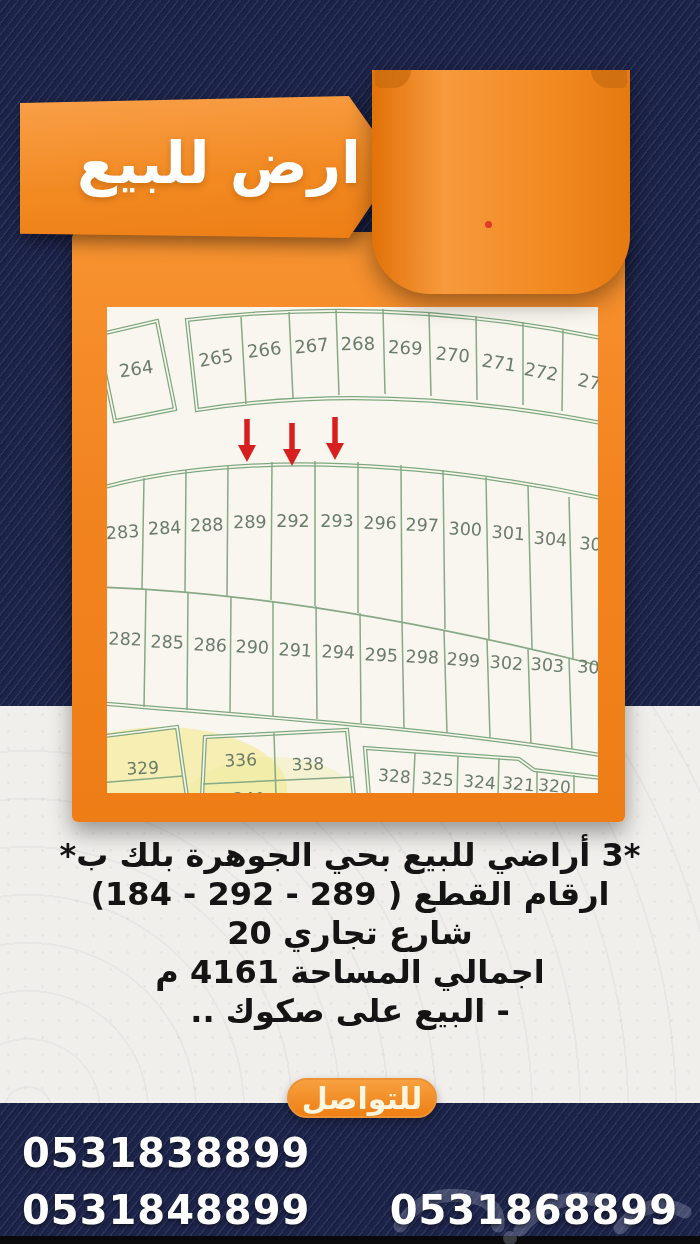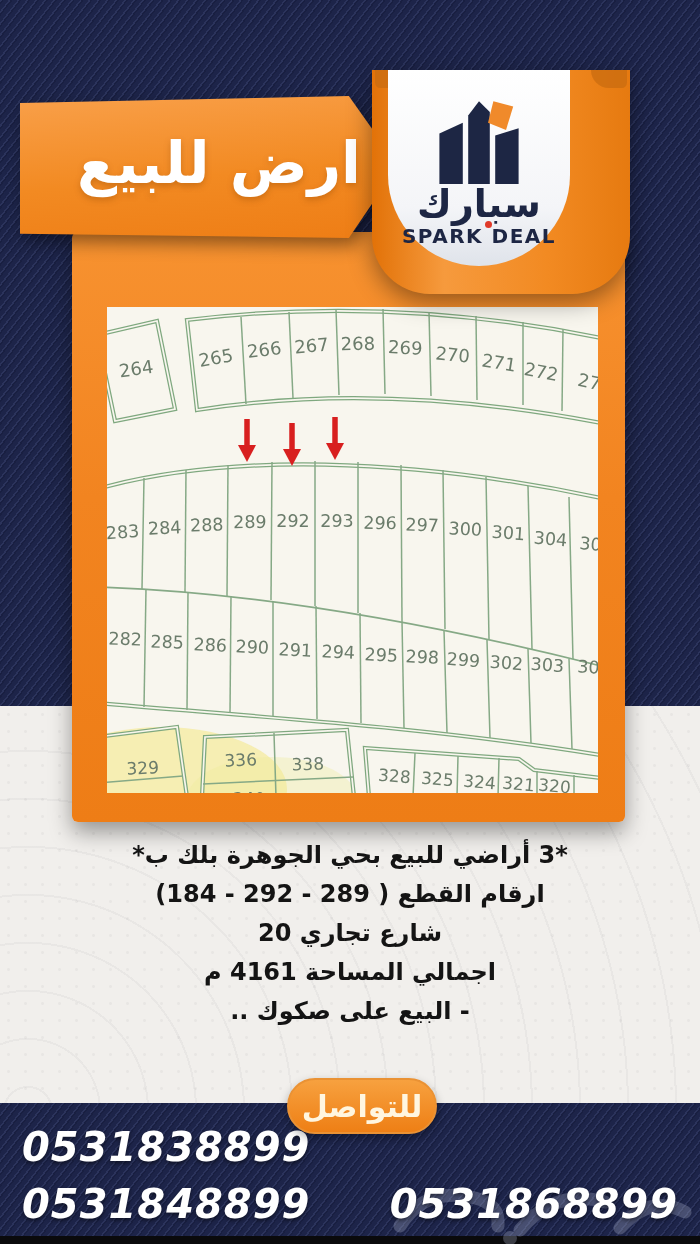--- a/index.html
+++ b/index.html
@@ -48,32 +48,32 @@
   .curl.right{right:3px;border-radius:0 0 6px 20px;}
   .badge{position:absolute;left:16px;top:0;width:182px;height:196px;
     background:linear-gradient(180deg,#ffffff 0%,#f4f5f8 70%,#dfe3ea 100%);
     border-radius:0 0 91px 91px;display:flex;flex-direction:column;align-items:center;}
   .brand-ar{font-size:38px;font-weight:bold;color:#1d2644;line-height:40px;margin-top:0;direction:rtl;}
   .brand-en{font-size:20px;font-weight:bold;color:#1d2644;letter-spacing:1.5px;white-space:nowrap;}
   .red-dot{position:absolute;width:7px;height:7px;border-radius:50%;background:#e03a2a;left:113px;top:151px;}
 
   
   .details{position:absolute;left:0;top:836px;width:700px;text-align:center;z-index:3;}
-  .details .line{font-size:24px;line-height:39px;font-weight:700;color:#141414;direction:rtl;}
-
-  
-  .contact-btn{position:absolute;left:287px;top:1078px;width:150px;height:56px;z-index:4;
+  .details .line{font-size:32px;line-height:39px;font-weight:700;color:#141414;direction:rtl;}
+
+  
+  .contact-btn{position:absolute;left:287px;top:1078px;width:150px;height:40px;z-index:4;
     border-radius:28px;background:linear-gradient(180deg,#f7a13f,#ee7f15);
     border:2px solid #ea9234;box-sizing:border-box;
     display:flex;align-items:center;justify-content:center;
     color:#fff6e0;font-size:30px;font-weight:bold;box-shadow:0 4px 10px rgba(0,0,0,.3);cursor:pointer;}
 
   
   .phones{position:absolute;left:0;top:1124px;width:700px;z-index:3;padding:0 22px;box-sizing:border-box;}
-  .phone-row{display:flex;justify-content:space-between;height:57px;font-style:italic;}
+  .phone-row{display:flex;justify-content:space-between;align-items:center;height:57px;}
   .phone{color:#ffffff;font-size:40px;font-weight:bold;letter-spacing:1px;
     text-shadow:0 2px 4px rgba(0,0,0,.5);white-space:nowrap;}
 
   .watermark{position:absolute;left:380px;top:1168px;z-index:3;opacity:.28;}
 
   
   .num{font-family:"DejaVu Sans",sans-serif;fill:#6b7c6b;text-anchor:middle;}
 </style>
 </head>
 <body>
@@ -218,30 +218,20 @@
   <div class="banner-wrap">
     <div class="banner">
       <div class="banner-title">ارض للبيع</div>
     </div>
   </div>
 
   <div class="ribbon-wrap">
     <div class="ribbon"></div>
     <div class="curl left"></div>
     <div class="curl right"></div>
-    <div class="badge">
-      <svg width="110" height="90" viewBox="0 0 120 100" style="margin-top:24px">
-        <polygon points="16,44 42,32 42,100 16,100" fill="#1d2644"></polygon>
-        <polygon points="48,100 48,24 60,8 72,20 72,100" fill="#1d2644"></polygon>
-        <polygon points="76,8 98,14 90,40 70,32" fill="#f08a2b"></polygon>
-        <polygon points="78,46 104,38 104,100 78,100" fill="#1d2644"></polygon>
-      </svg>
-      <div class="brand-ar">سبارك</div>
-      <div class="brand-en">SPARK DEAL</div>
-    </div>
     <div class="red-dot"></div>
   </div>
 
   <div class="details">
     <div class="line" dir="rtl">*3 أراضي للبيع بحي الجوهرة بلك ب*</div>
     <div class="line" dir="rtl">ارقام القطع (  289 - 292 - 184)</div>
     <div class="line" dir="rtl">شارع تجاري 20</div>
     <div class="line" dir="rtl">اجمالي المساحة 4161 م</div>
     <div class="line" dir="rtl">- البيع على صكوك ..</div>
   </div>

